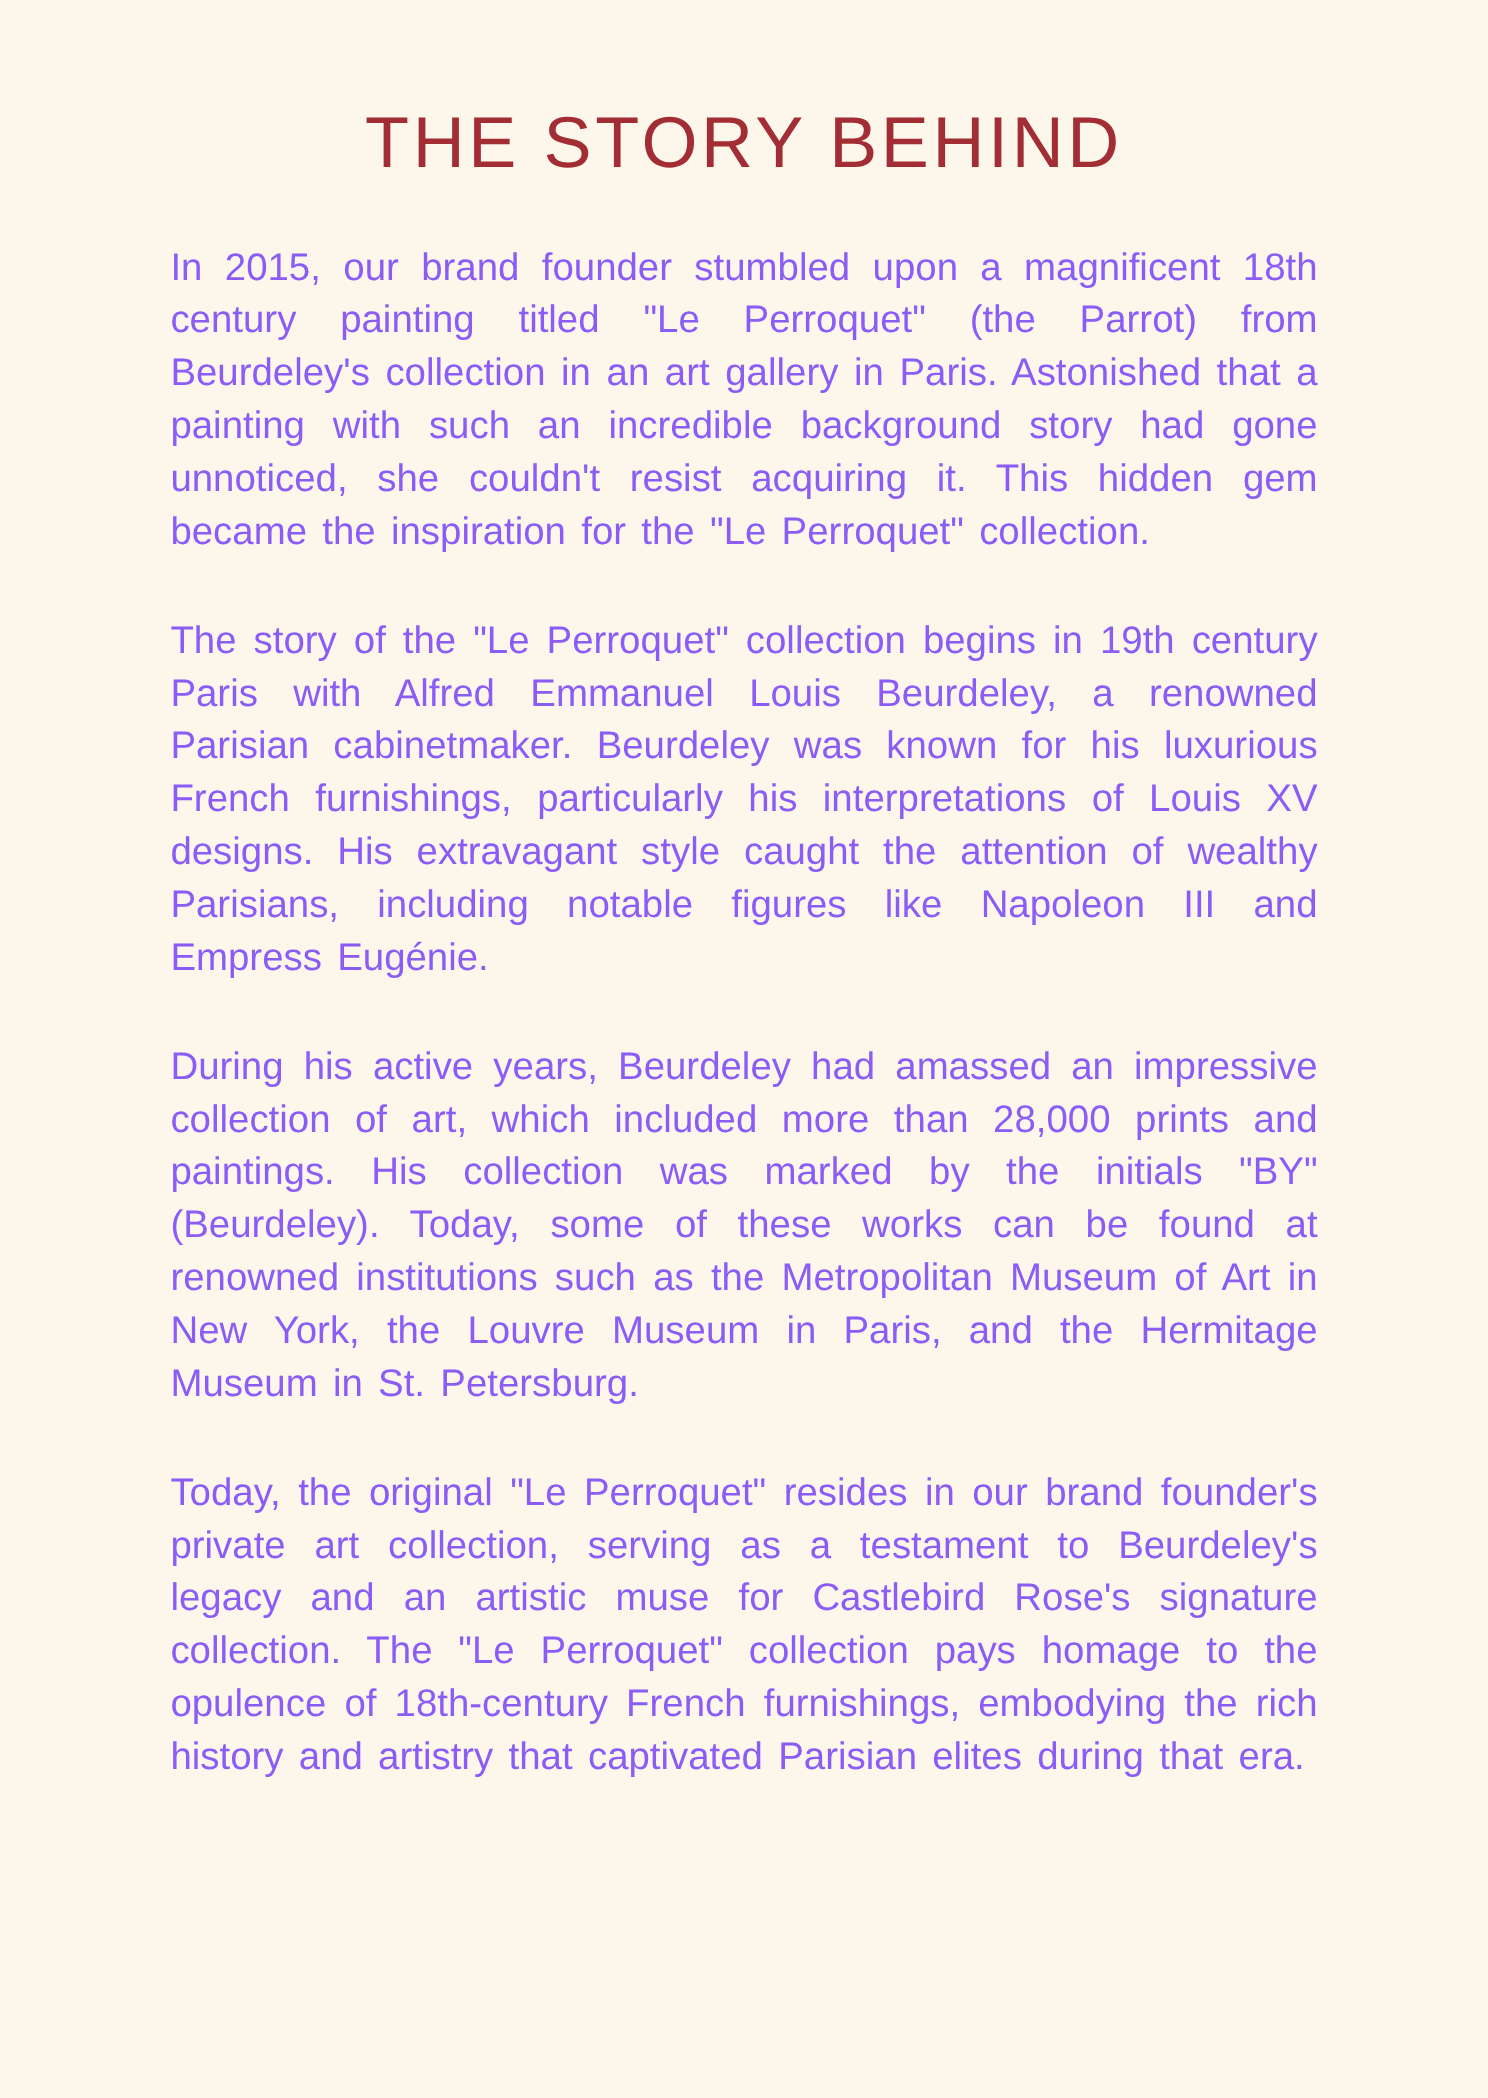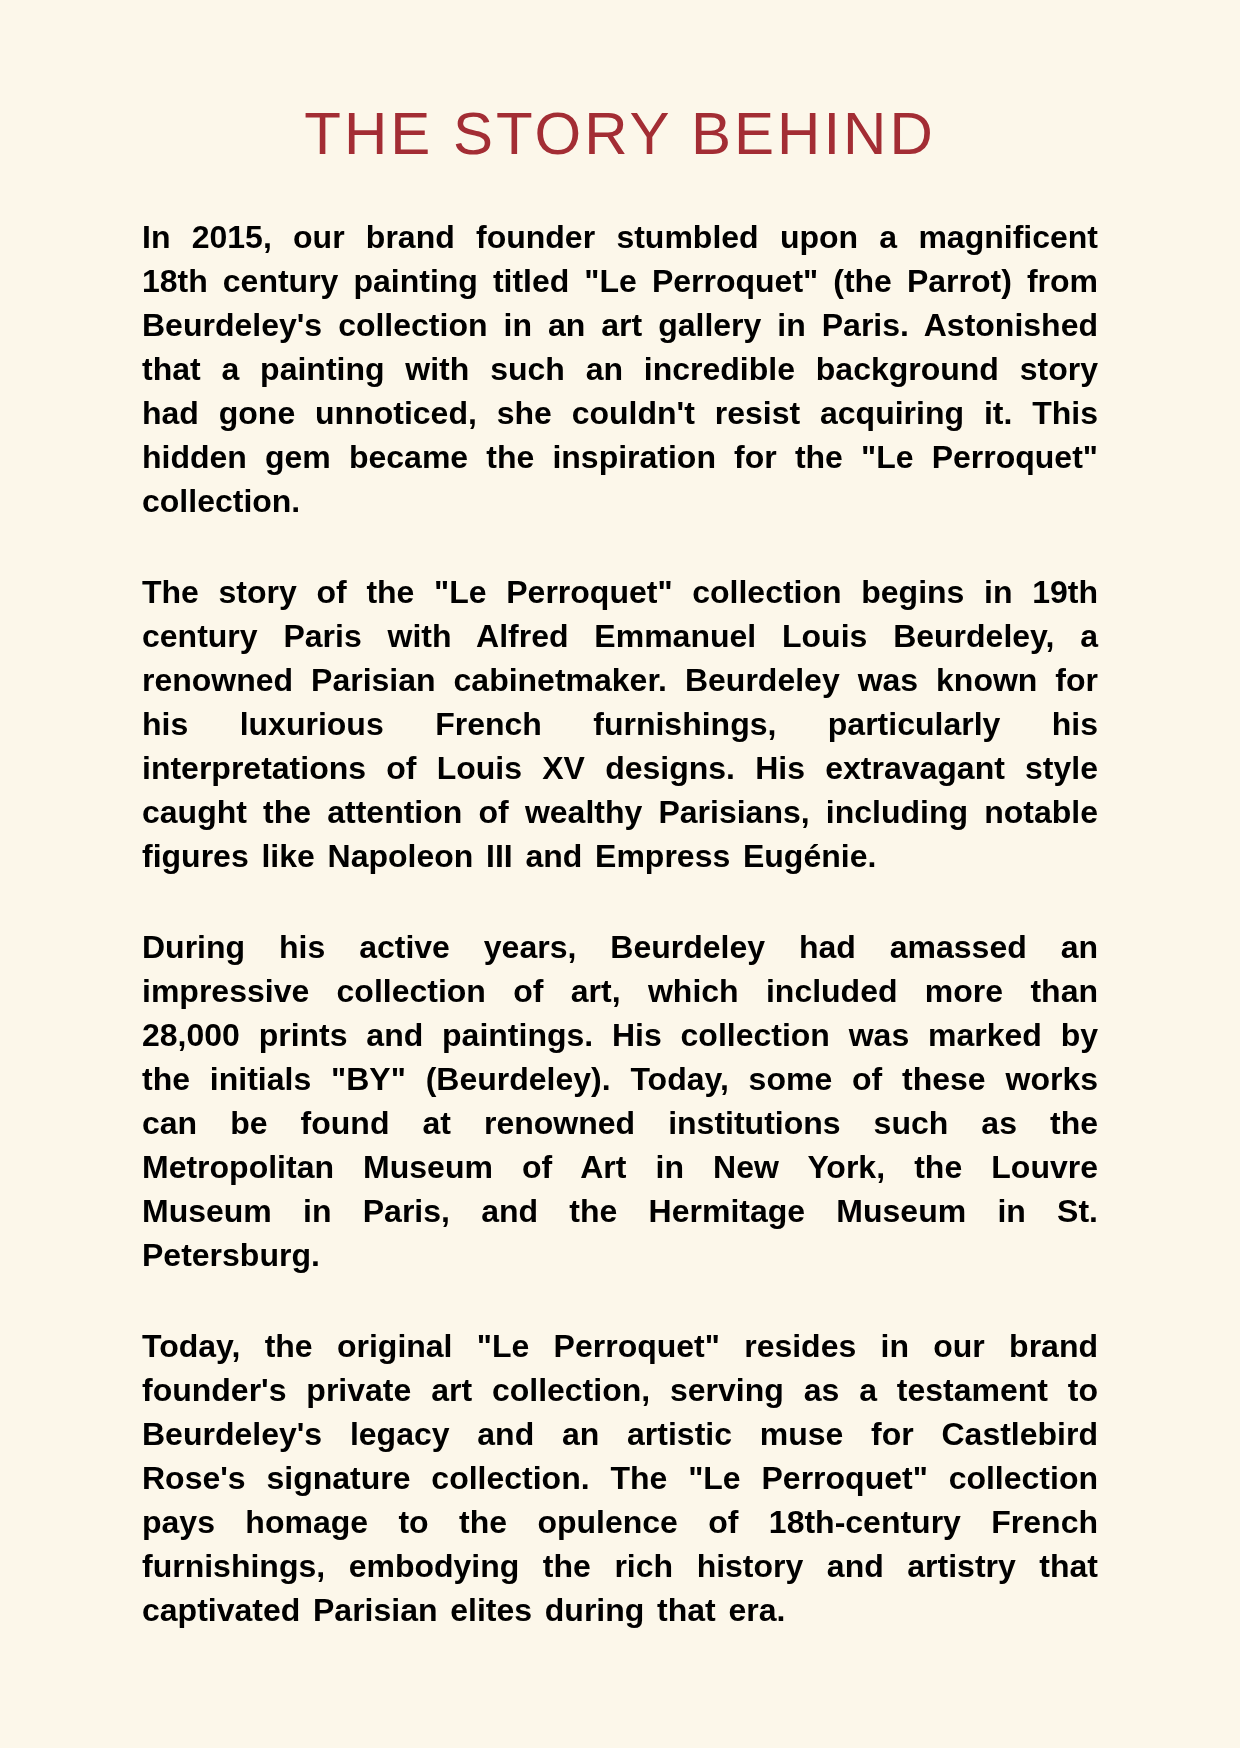--- a/index.html
+++ b/index.html
@@ -12,36 +12,35 @@
   }
   .page {
     position: relative;
     width: 1240px;
     height: 1748px;
     margin: 0 auto;
     background: #FCF7EA;
     overflow: hidden;
   }
   .page-title {
-    margin: 15px;
+    margin: 0;
     padding-top: 88px;
     text-align: center;
     font-family: "Liberation Sans", sans-serif;
     font-weight: 400;
     font-size: 60px;
     line-height: 62px;
     letter-spacing: 3px;
     color: #A32D34;
   }
   .content {
     width: 956px;
     margin: 0 auto;
     margin-top: 50px;
-    color: #000000;
-    font-weight: bold;
+    color: #8b5cf6;
   }
   .content p {
     margin: 0 0 47px 0;
     font-size: 32px;
     line-height: 44px;
     word-spacing: 0.12em;
     text-align: justify;
     text-justify: inter-word;
   }
   .content p:last-child {

